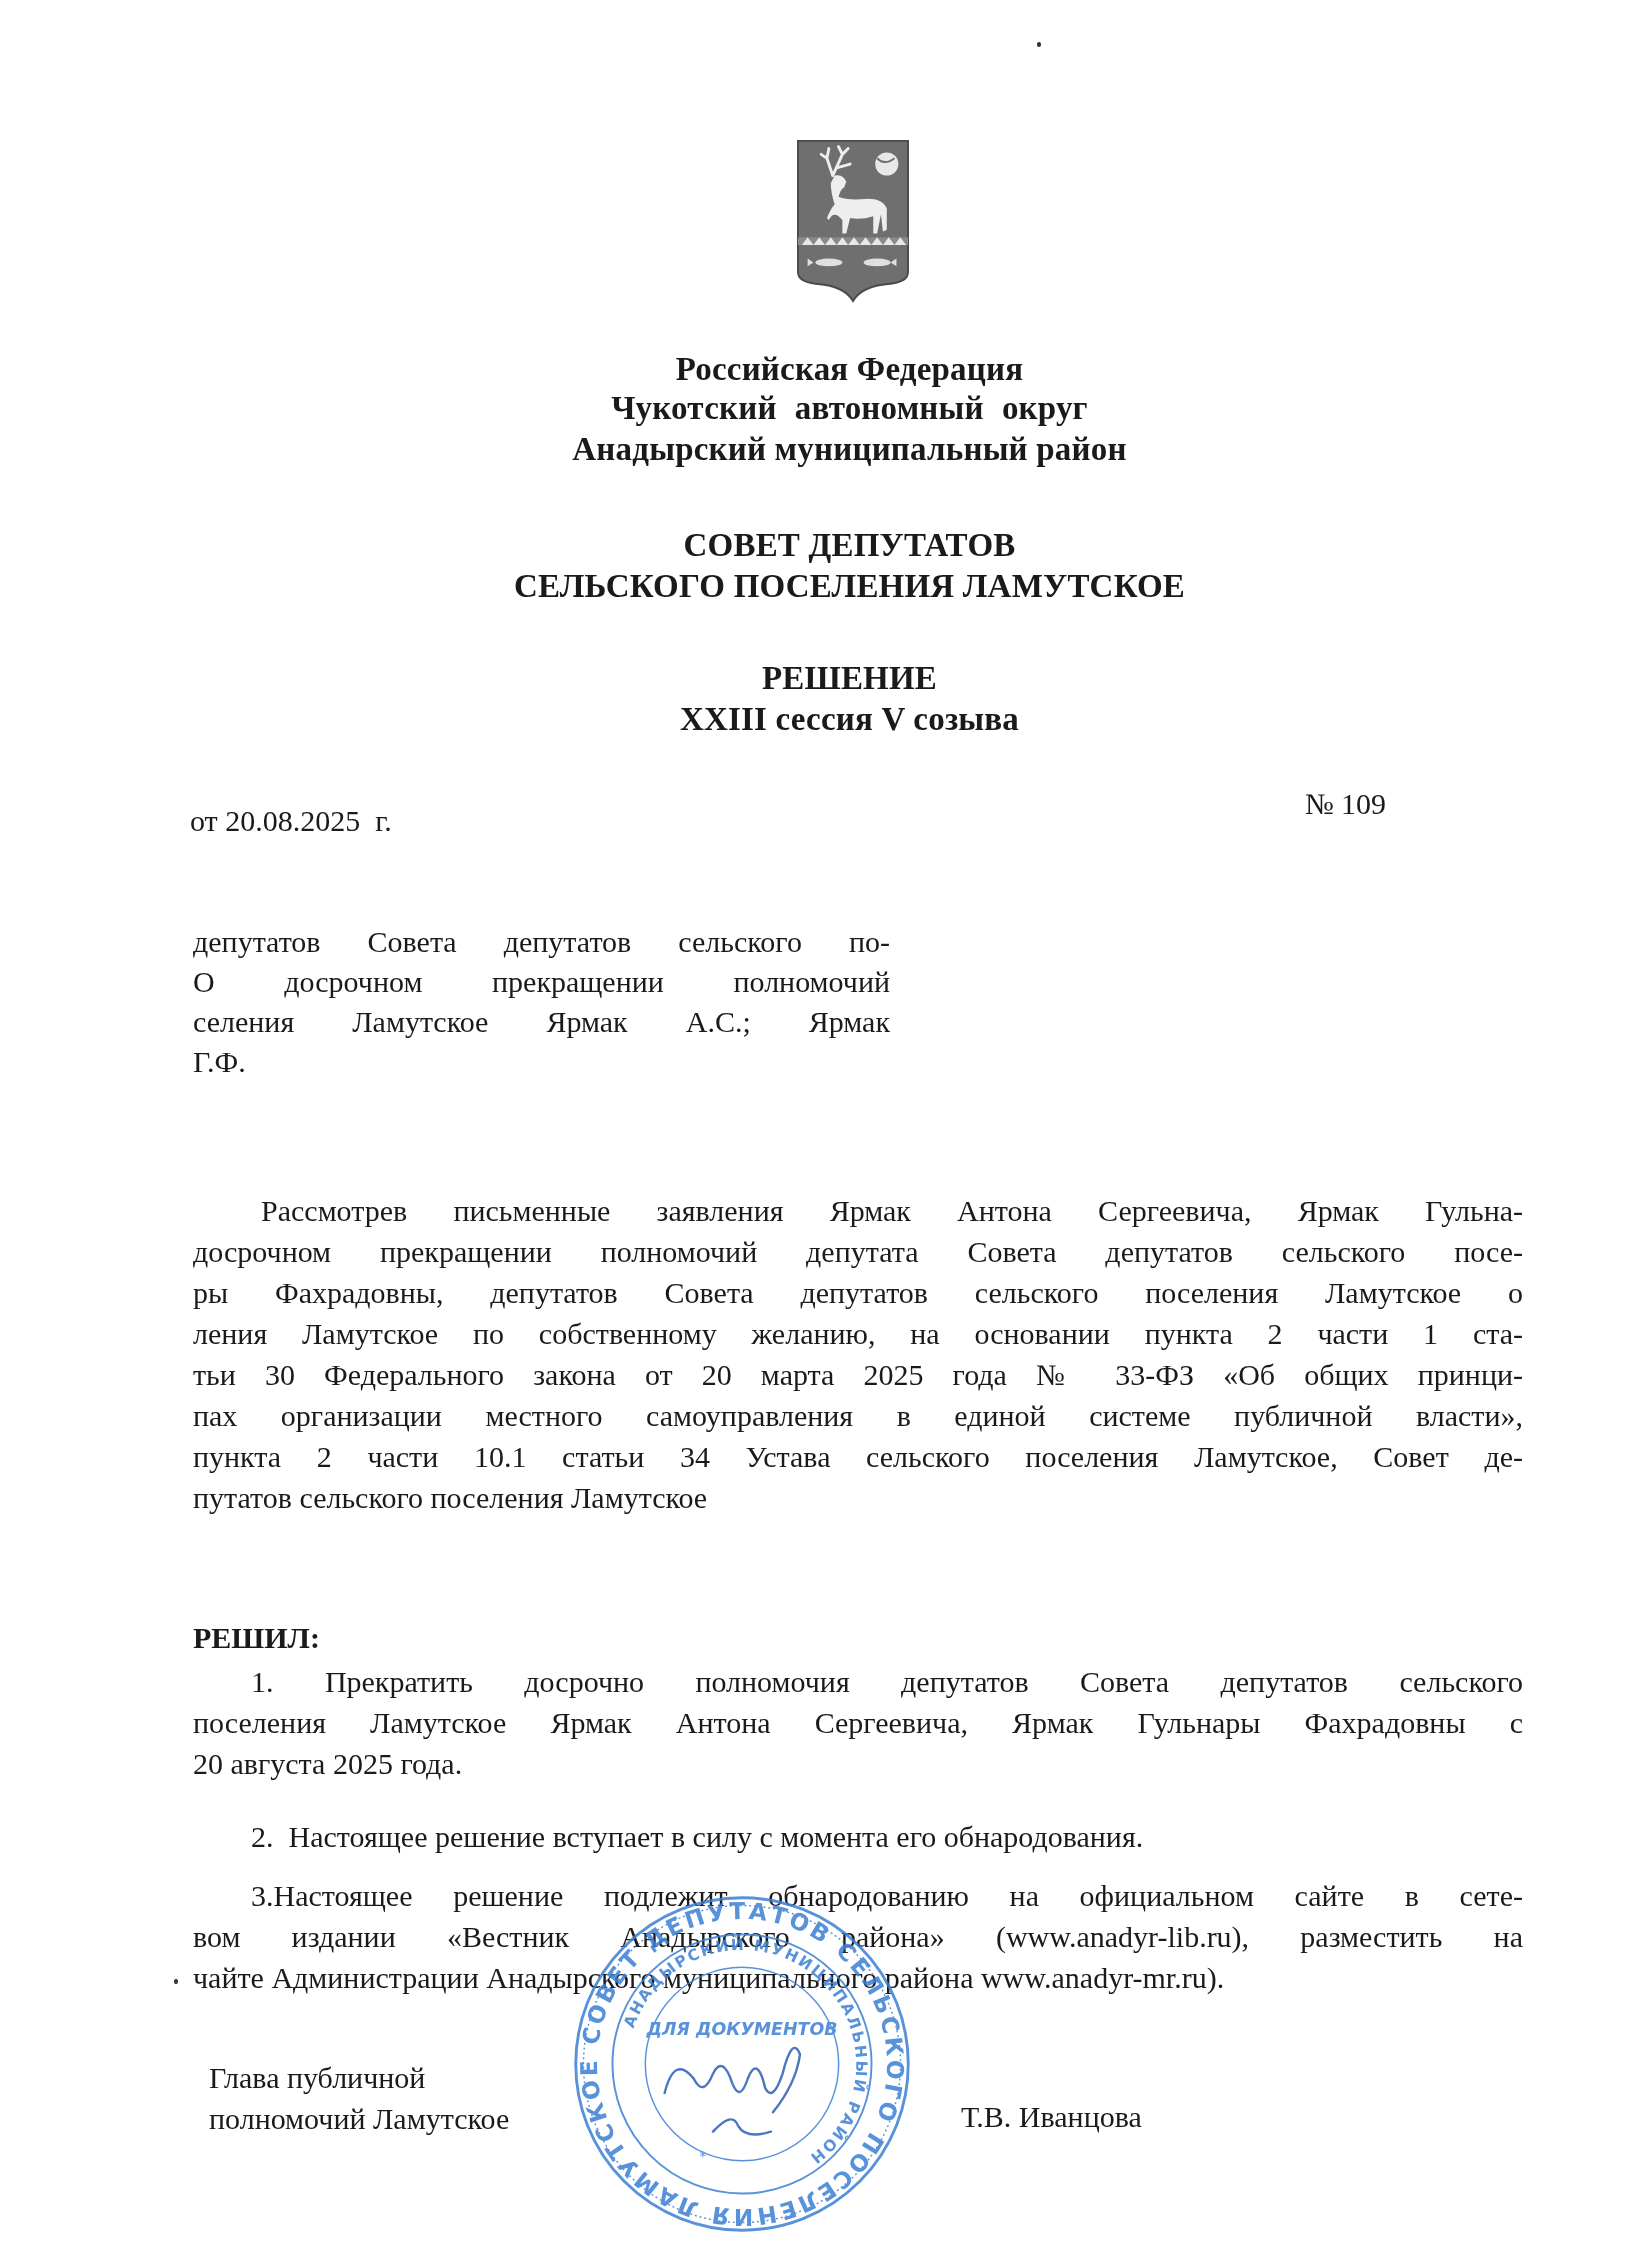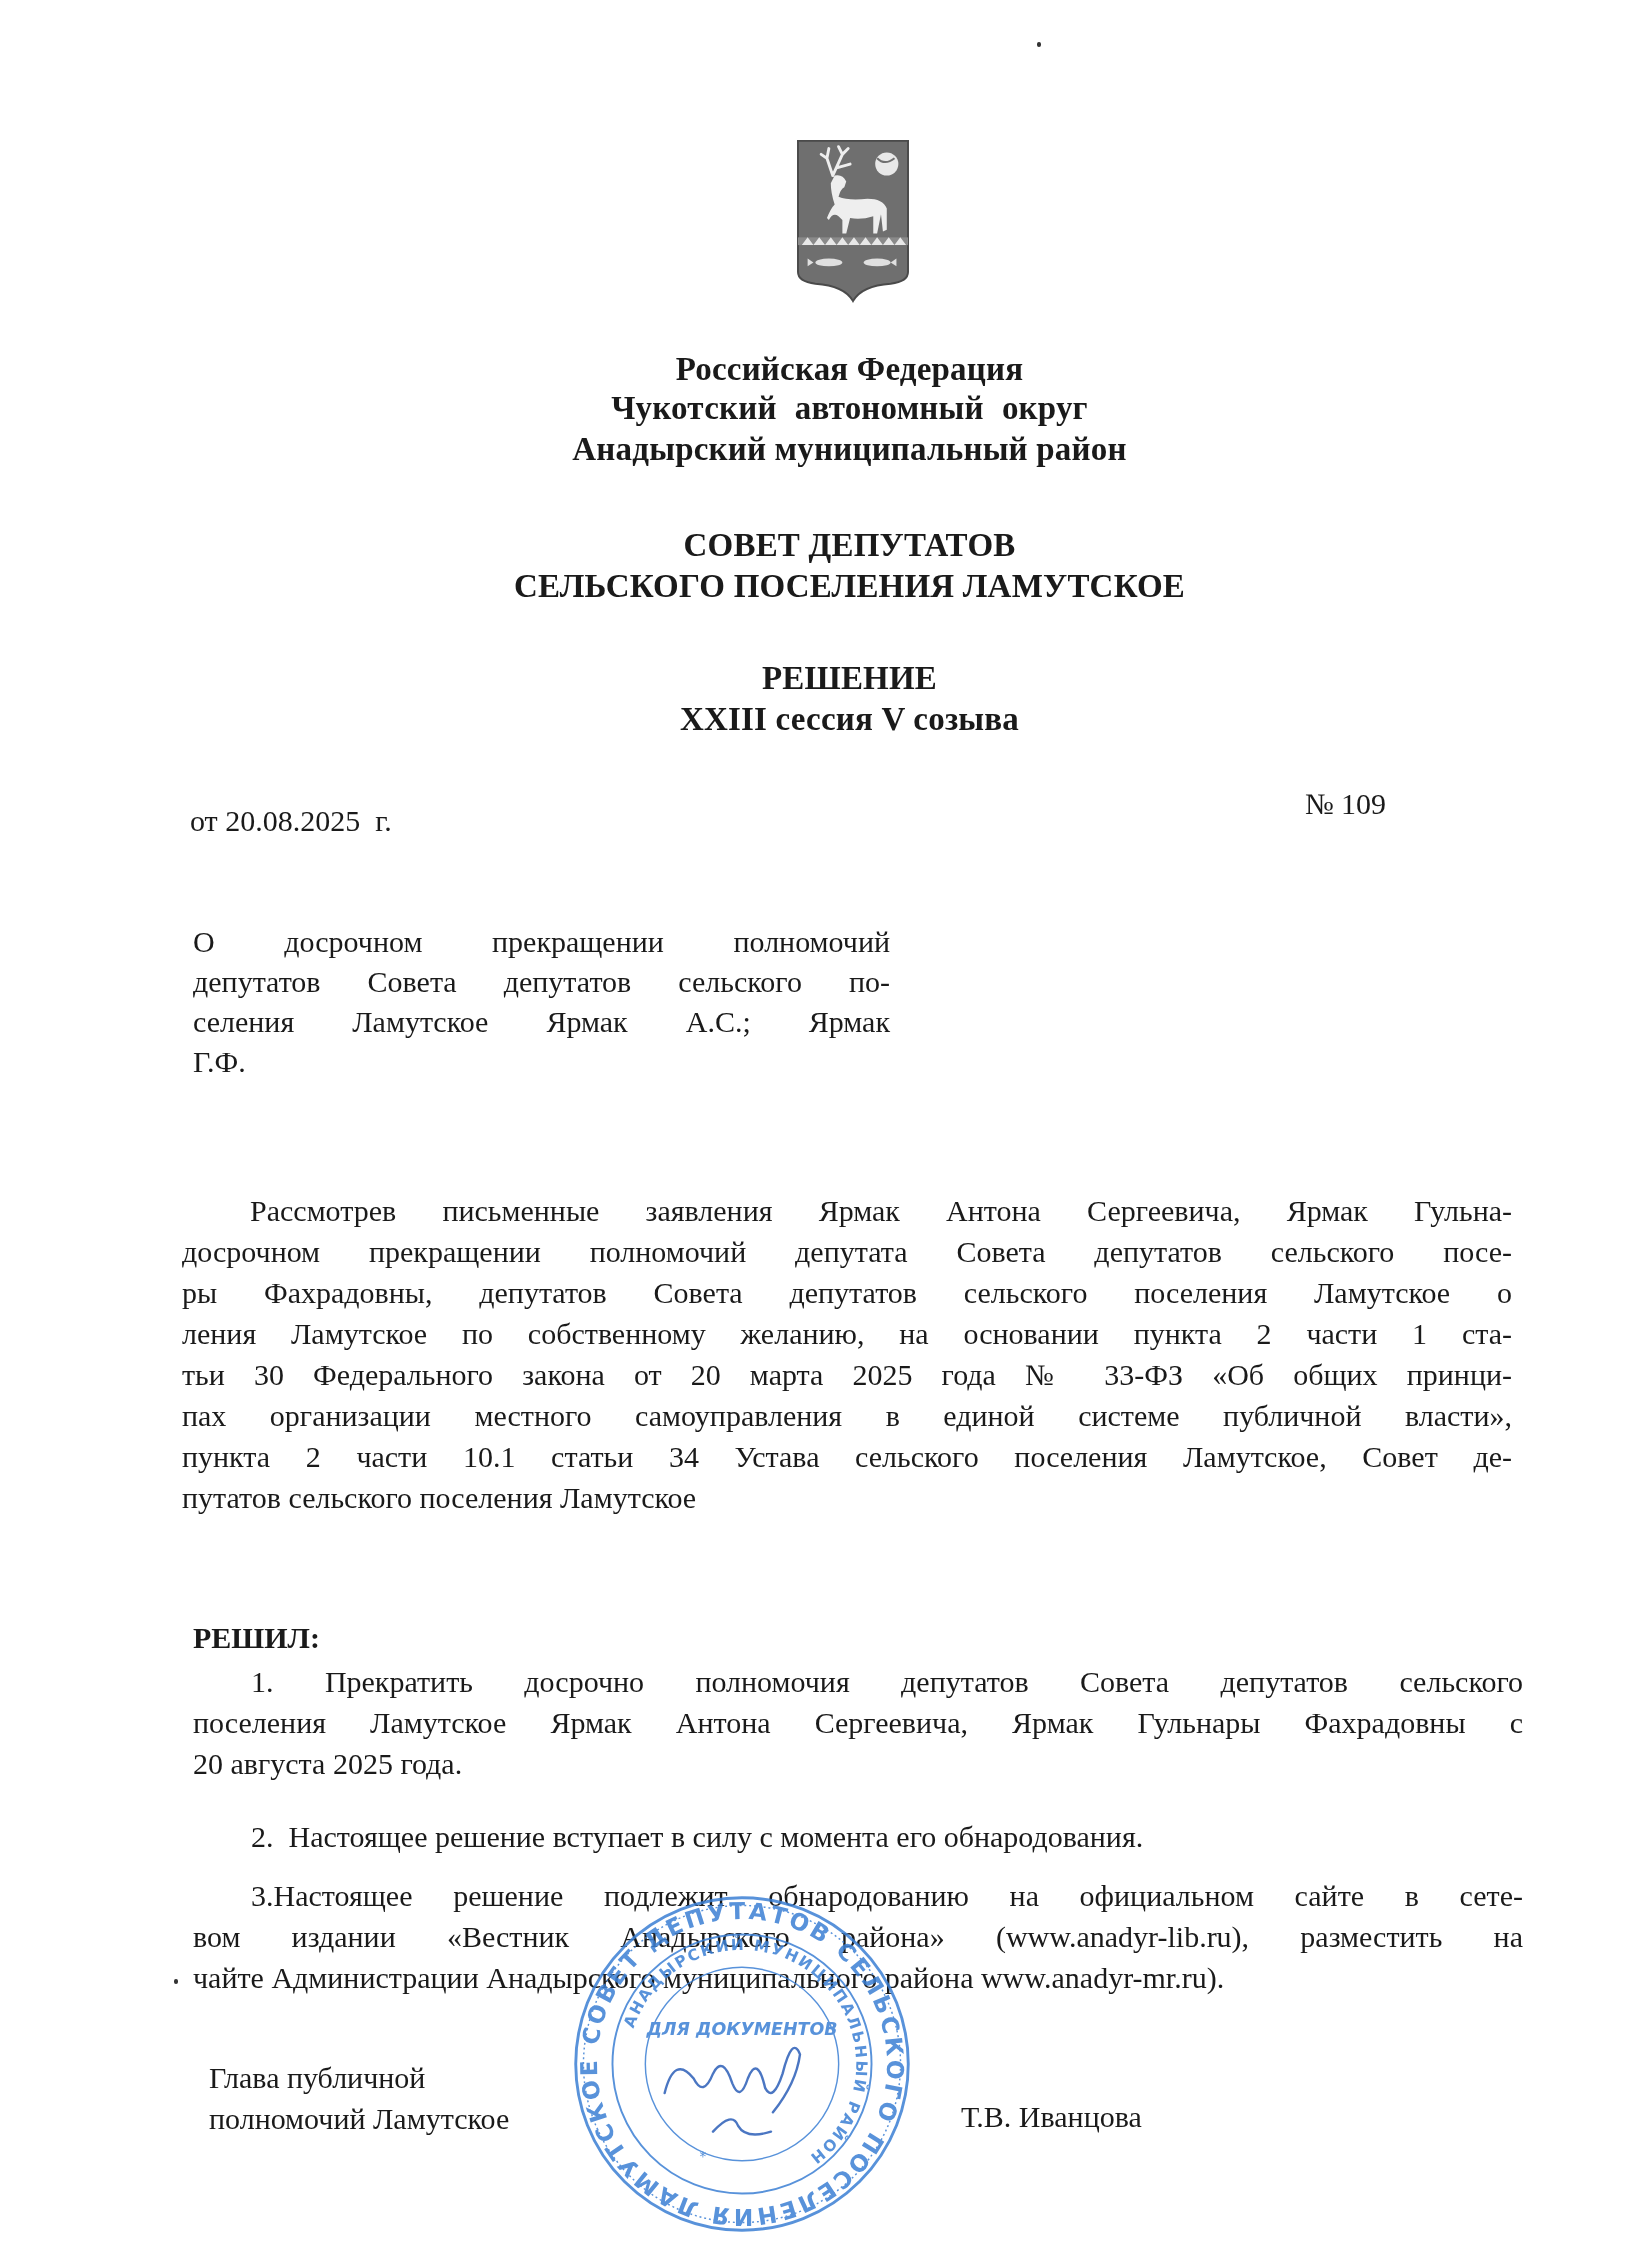--- a/index.html
+++ b/index.html
@@ -49,27 +49,27 @@
 <div class="center hdr" style="top:526px;">СОВЕТ ДЕПУТАТОВ</div>
 <div class="center hdr" style="top:567px;">СЕЛЬСКОГО ПОСЕЛЕНИЯ ЛАМУТСКОЕ</div>
 
 <div class="center hdr" style="top:659px;">РЕШЕНИЕ</div>
 <div class="center hdr" style="top:700px;">XXIII сессия V созыва</div>
 
 <div class="abs txt" style="left:190px;top:801px;white-space:pre;">от 20.08.2025  г.</div>
 <div class="abs txt" style="left:1305px;top:784px;">№ 109</div>
 
 <div class="abs txt" style="left:193px;top:922px;width:697px;line-height:40px;">
+  <div class="just">депутатов Совета депутатов сельского по-</div>
   <div class="just">О досрочном прекращении полномочий</div>
-  <div class="just">депутатов Совета депутатов сельского по-</div>
   <div class="just">селения Ламутское Ярмак А.С.; Ярмак</div>
   <div>Г.Ф.</div>
 </div>
 
-<div class="abs txt" style="left:182px;top:1190px;width:1330px;line-height:41px;">
+<div class="abs txt" style="left:193px;top:1190px;width:1330px;line-height:41px;">
   <div class="just" style="padding-left:68px;">Рассмотрев письменные заявления Ярмак Антона Сергеевича, Ярмак Гульна-</div>
   <div class="just">досрочном прекращении полномочий  депутата Совета депутатов сельского посе-</div>
   <div class="just">ры Фахрадовны, депутатов Совета депутатов сельского поселения Ламутское о</div>
   <div class="just">ления Ламутское по собственному желанию, на основании пункта 2 части 1 ста-</div>
   <div class="just">тьи 30 Федерального закона от 20 марта 2025 года № 33-ФЗ «Об общих принци-</div>
   <div class="just">пах организации местного самоуправления в единой системе публичной власти»,</div>
   <div class="just">пункта 2 части 10.1 статьи 34 Устава сельского поселения Ламутское, Совет де-</div>
   <div>путатов сельского поселения Ламутское</div>
 </div>
 

